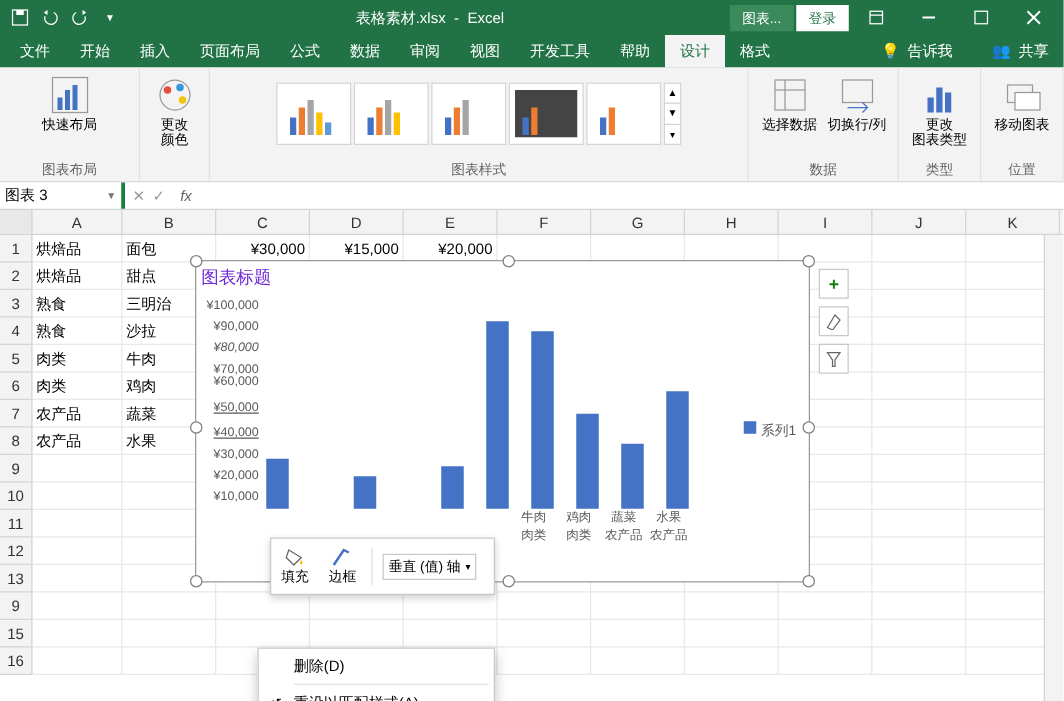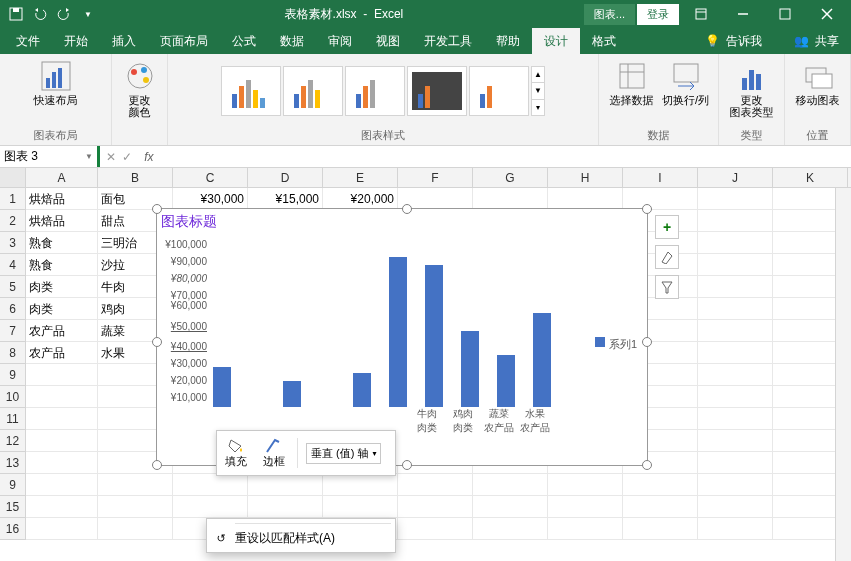--- a/index.html
+++ b/index.html
@@ -609,20 +609,23 @@
       <span>边框</span>
     </div>
     <div class="mt-sep"></div>
     <div class="mt-combo">
       <span>垂直 (值) 轴</span>
         <span style="font-size:8px">▾</span>
     </div>
   </div>
 
   <div class="ctx-menu">
+    <div class="ctx-item">
+        <span>删除(D)</span>
+      </div>
     <div class="ctx-sep"></div>
     <div class="ctx-item">
         <span class="ctx-icon">↺</span>
         <span>重设以匹配样式(A)</span>
       </div>
 
   </div>
 
 </div>
 

